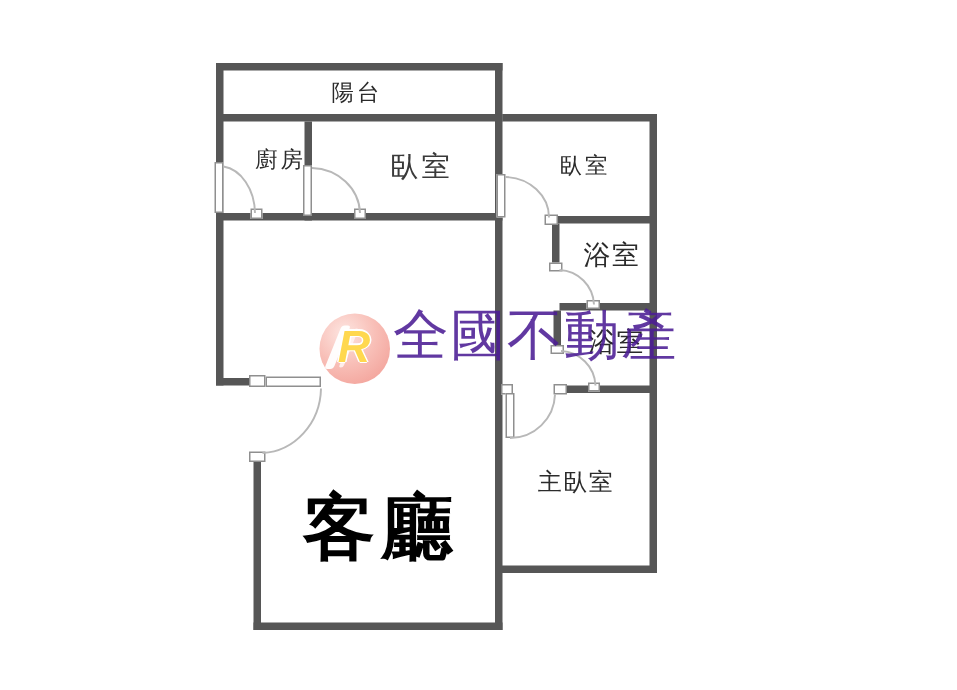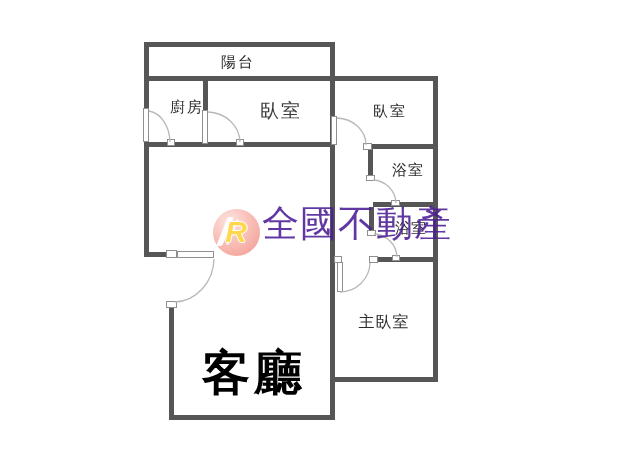--- a/index.html
+++ b/index.html
@@ -9,21 +9,21 @@
   .wall{position:absolute;background:#565656;}
   .jamb{position:absolute;background:#ffffff;border:1px solid #8f8f8f;box-sizing:border-box;}
   .arc-layer{position:absolute;left:0;top:0;pointer-events:none;}
 
   .room-label{position:absolute;transform:translate(-50%,-50%);color:#2b2b2b;
               white-space:nowrap;letter-spacing:2px;}
   .lbl-balcony{font-size:15px;}
   .lbl-kitchen{font-size:15px;}
   .lbl-bed-top{font-size:19px;color:#3a3a3a;}
   .lbl-bed-right{font-size:15px;}
-  .lbl-bath{font-size:15px;letter-spacing:1px;}
+  .lbl-bath{font-size:18px;letter-spacing:1px;}
   .lbl-master{font-size:16px;letter-spacing:1px;}
   .lbl-living{font-size:48px;font-weight:bold;color:#000000;letter-spacing:4px;}
 
   .watermark{position:absolute;left:0;top:0;width:638px;height:460px;pointer-events:none;}
   .wm-circle{position:absolute;left:213px;top:209px;width:47px;height:47px;border-radius:50%;
              background:radial-gradient(circle at 35% 28%,#fde4df 0%,#f8bcb4 45%,#f0938a 100%);
              opacity:.95;}
   .wm-slash{position:absolute;left:222px;top:217px;width:6px;height:29px;background:#ffffff;
             transform:skewX(-22deg);border-radius:2px;opacity:.95;}
   .wm-slash2{position:absolute;left:231px;top:219px;width:3px;height:26px;background:#fff2f0;
@@ -90,21 +90,21 @@
     </g>
   </svg>
 
   <div class="room-label lbl-balcony" style="left:238px;top:62px;">陽台</div>
   <div class="room-label lbl-kitchen" style="left:187px;top:107px;font-family:Liberation Serif, serif;">廚房</div>
   <div class="room-label lbl-bed-top" style="left:281px;top:111px;">臥室</div>
   <div class="room-label lbl-bed-right" style="left:390px;top:111px;">臥室</div>
   <div class="room-label lbl-bath" style="left:408px;top:170px;">浴室</div>
   <div class="room-label lbl-bath" style="left:411px;top:228px;">浴室</div>
   <div class="room-label lbl-master" style="left:384px;top:322px;">主臥室</div>
-  <div class="room-label lbl-living" style="left:254px;top:352px;margin-top:21px;">客廳</div>
+  <div class="room-label lbl-living" style="left:254px;top:352px;">客廳</div>
 
   <div class="watermark">
     <div class="wm-circle"></div>
     <div class="wm-slash"></div>
     <div class="wm-slash2"></div>
     <div class="wm-r">R</div>
     <div class="wm-title">全國不動產</div>
   </div>
 
 </div>

